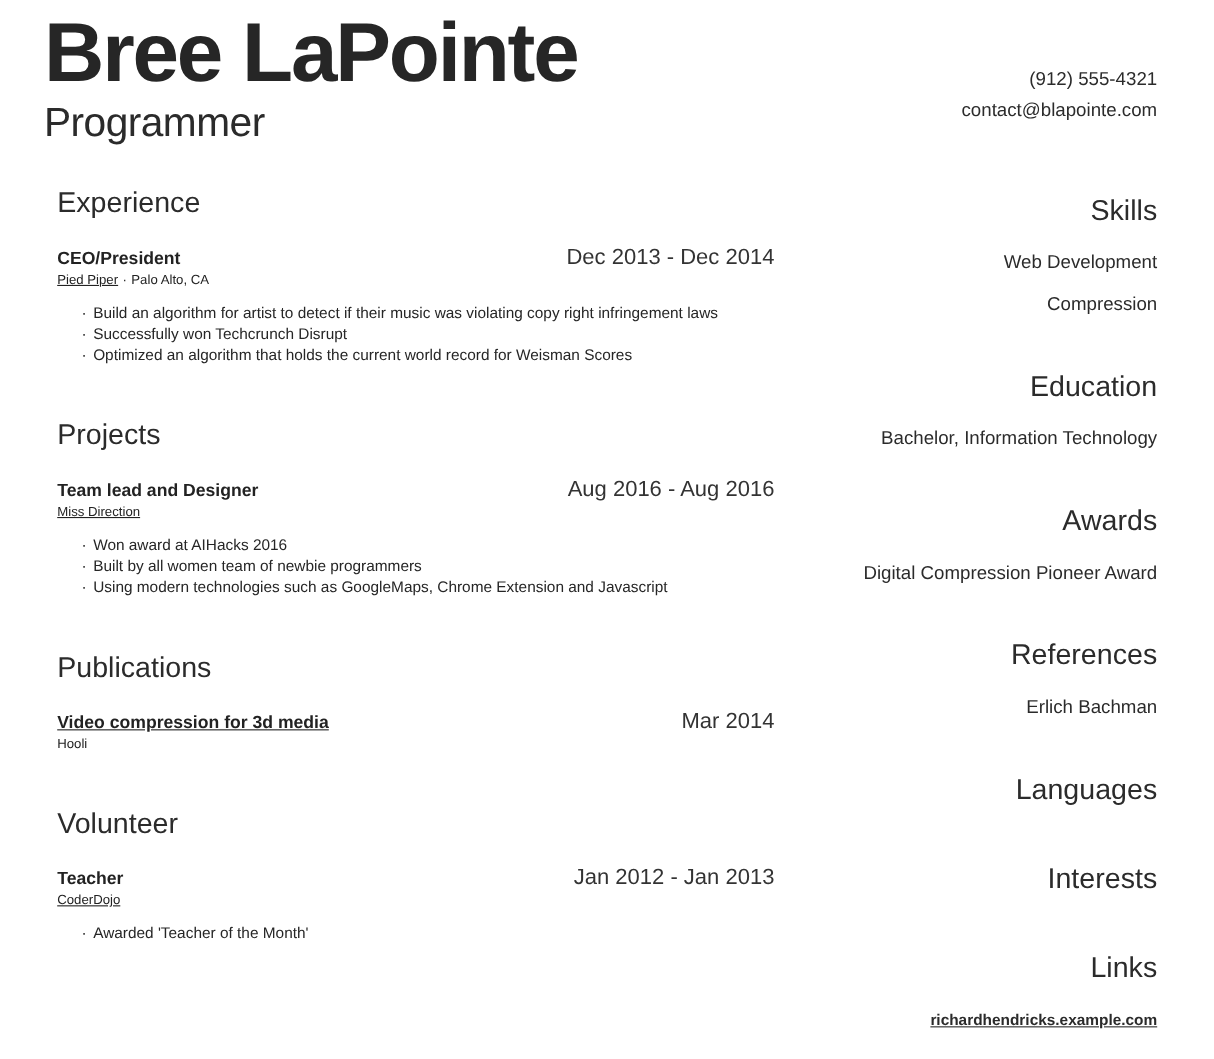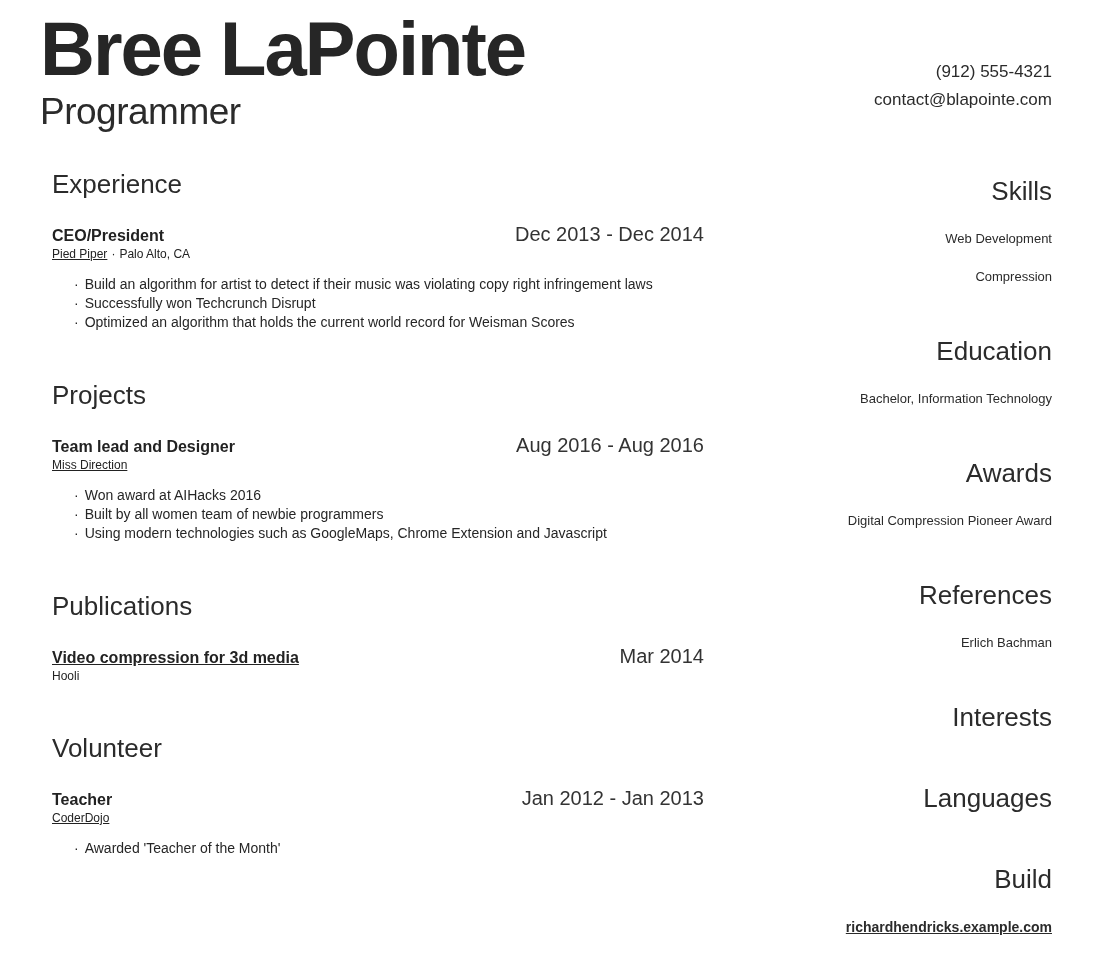--- a/index.html
+++ b/index.html
@@ -28,21 +28,21 @@
   .sep { margin: 0 4px; }
   .bullets { list-style: none; margin: 12px 0 0 0; padding: 0 0 0 10px; }
   .bullets li { font-size: 14px; line-height: 19px; color: #262626; margin-left: 12px; }
   .dot { margin-right: 6px; }
 
   
   .sidebar { position: absolute; right: 52px; top: 176px; width: 340px; text-align: right; }
   .sidebar .section { margin-bottom: 40px; }
   .sidebar .section--empty { margin-bottom: 51px; }
   .sidebar .section-heading { margin: 0 0 14px 0; }
-  .sidebar .item { font-size: 13px; line-height: 20px; padding: 9px 0; color: #2b2b2b; }
+  .sidebar .item { font-size: 17px; line-height: 20px; padding: 9px 0; color: #2b2b2b; }
   .sidebar .item.small-bold { font-size: 14px; font-weight: bold; }
 </style>
 </head>
 <body>
 
 <div class="page">
 
   <div class="header-left">
     <div class="name">Bree LaPointe</div>
     <div class="job-title">Programmer</div>
@@ -138,26 +138,26 @@
       <h2 class="section-heading">Awards</h2>
       <div class="item">Digital Compression Pioneer Award</div>
     </div>
 
     <div class="section">
       <h2 class="section-heading">References</h2>
       <div class="item">Erlich Bachman</div>
     </div>
 
     <div class="section section--empty">
+      <h2 class="section-heading">Languages</h2>
+    </div>
+
+    <div class="section section--empty">
       <h2 class="section-heading">Interests</h2>
     </div>
 
-    <div class="section section--empty">
-      <h2 class="section-heading">Languages</h2>
-    </div>
-
     <div class="section">
-      <h2 class="section-heading">Build</h2>
+      <h2 class="section-heading">Links</h2>
       <div class="item small-bold u">richardhendricks.example.com</div>
     </div>
 
   </div>
 </div>
 
 </body></html>

